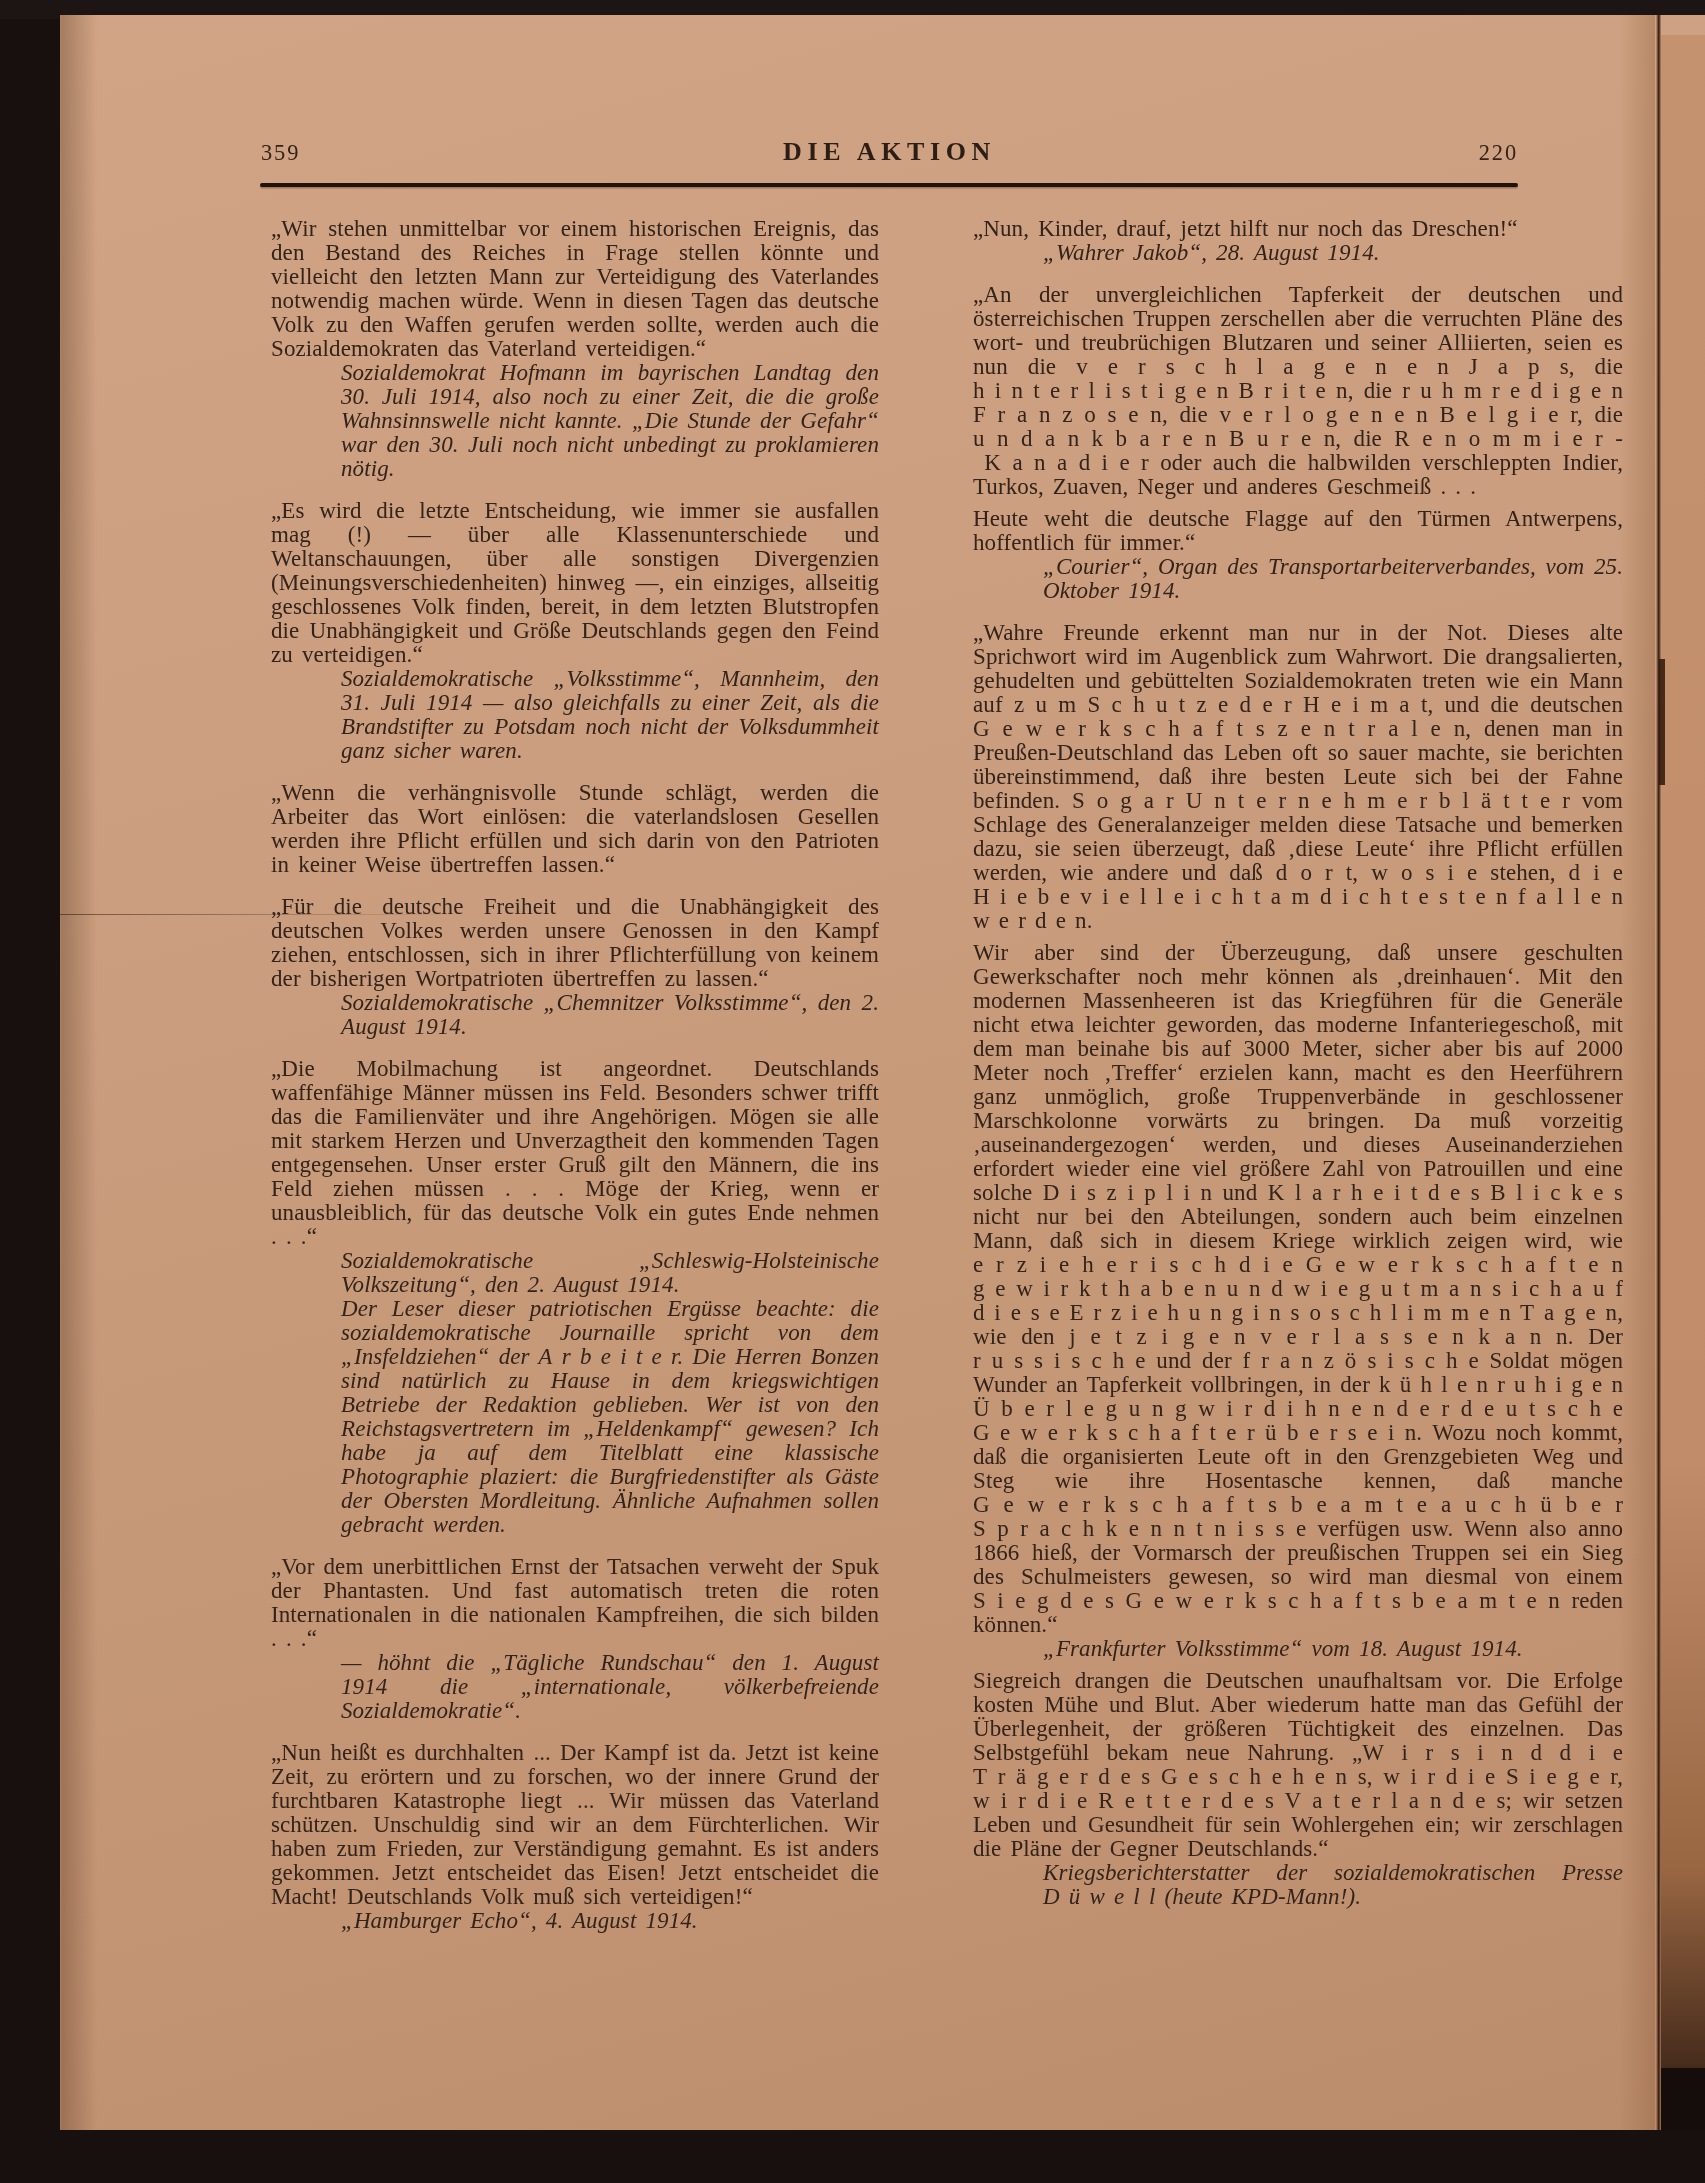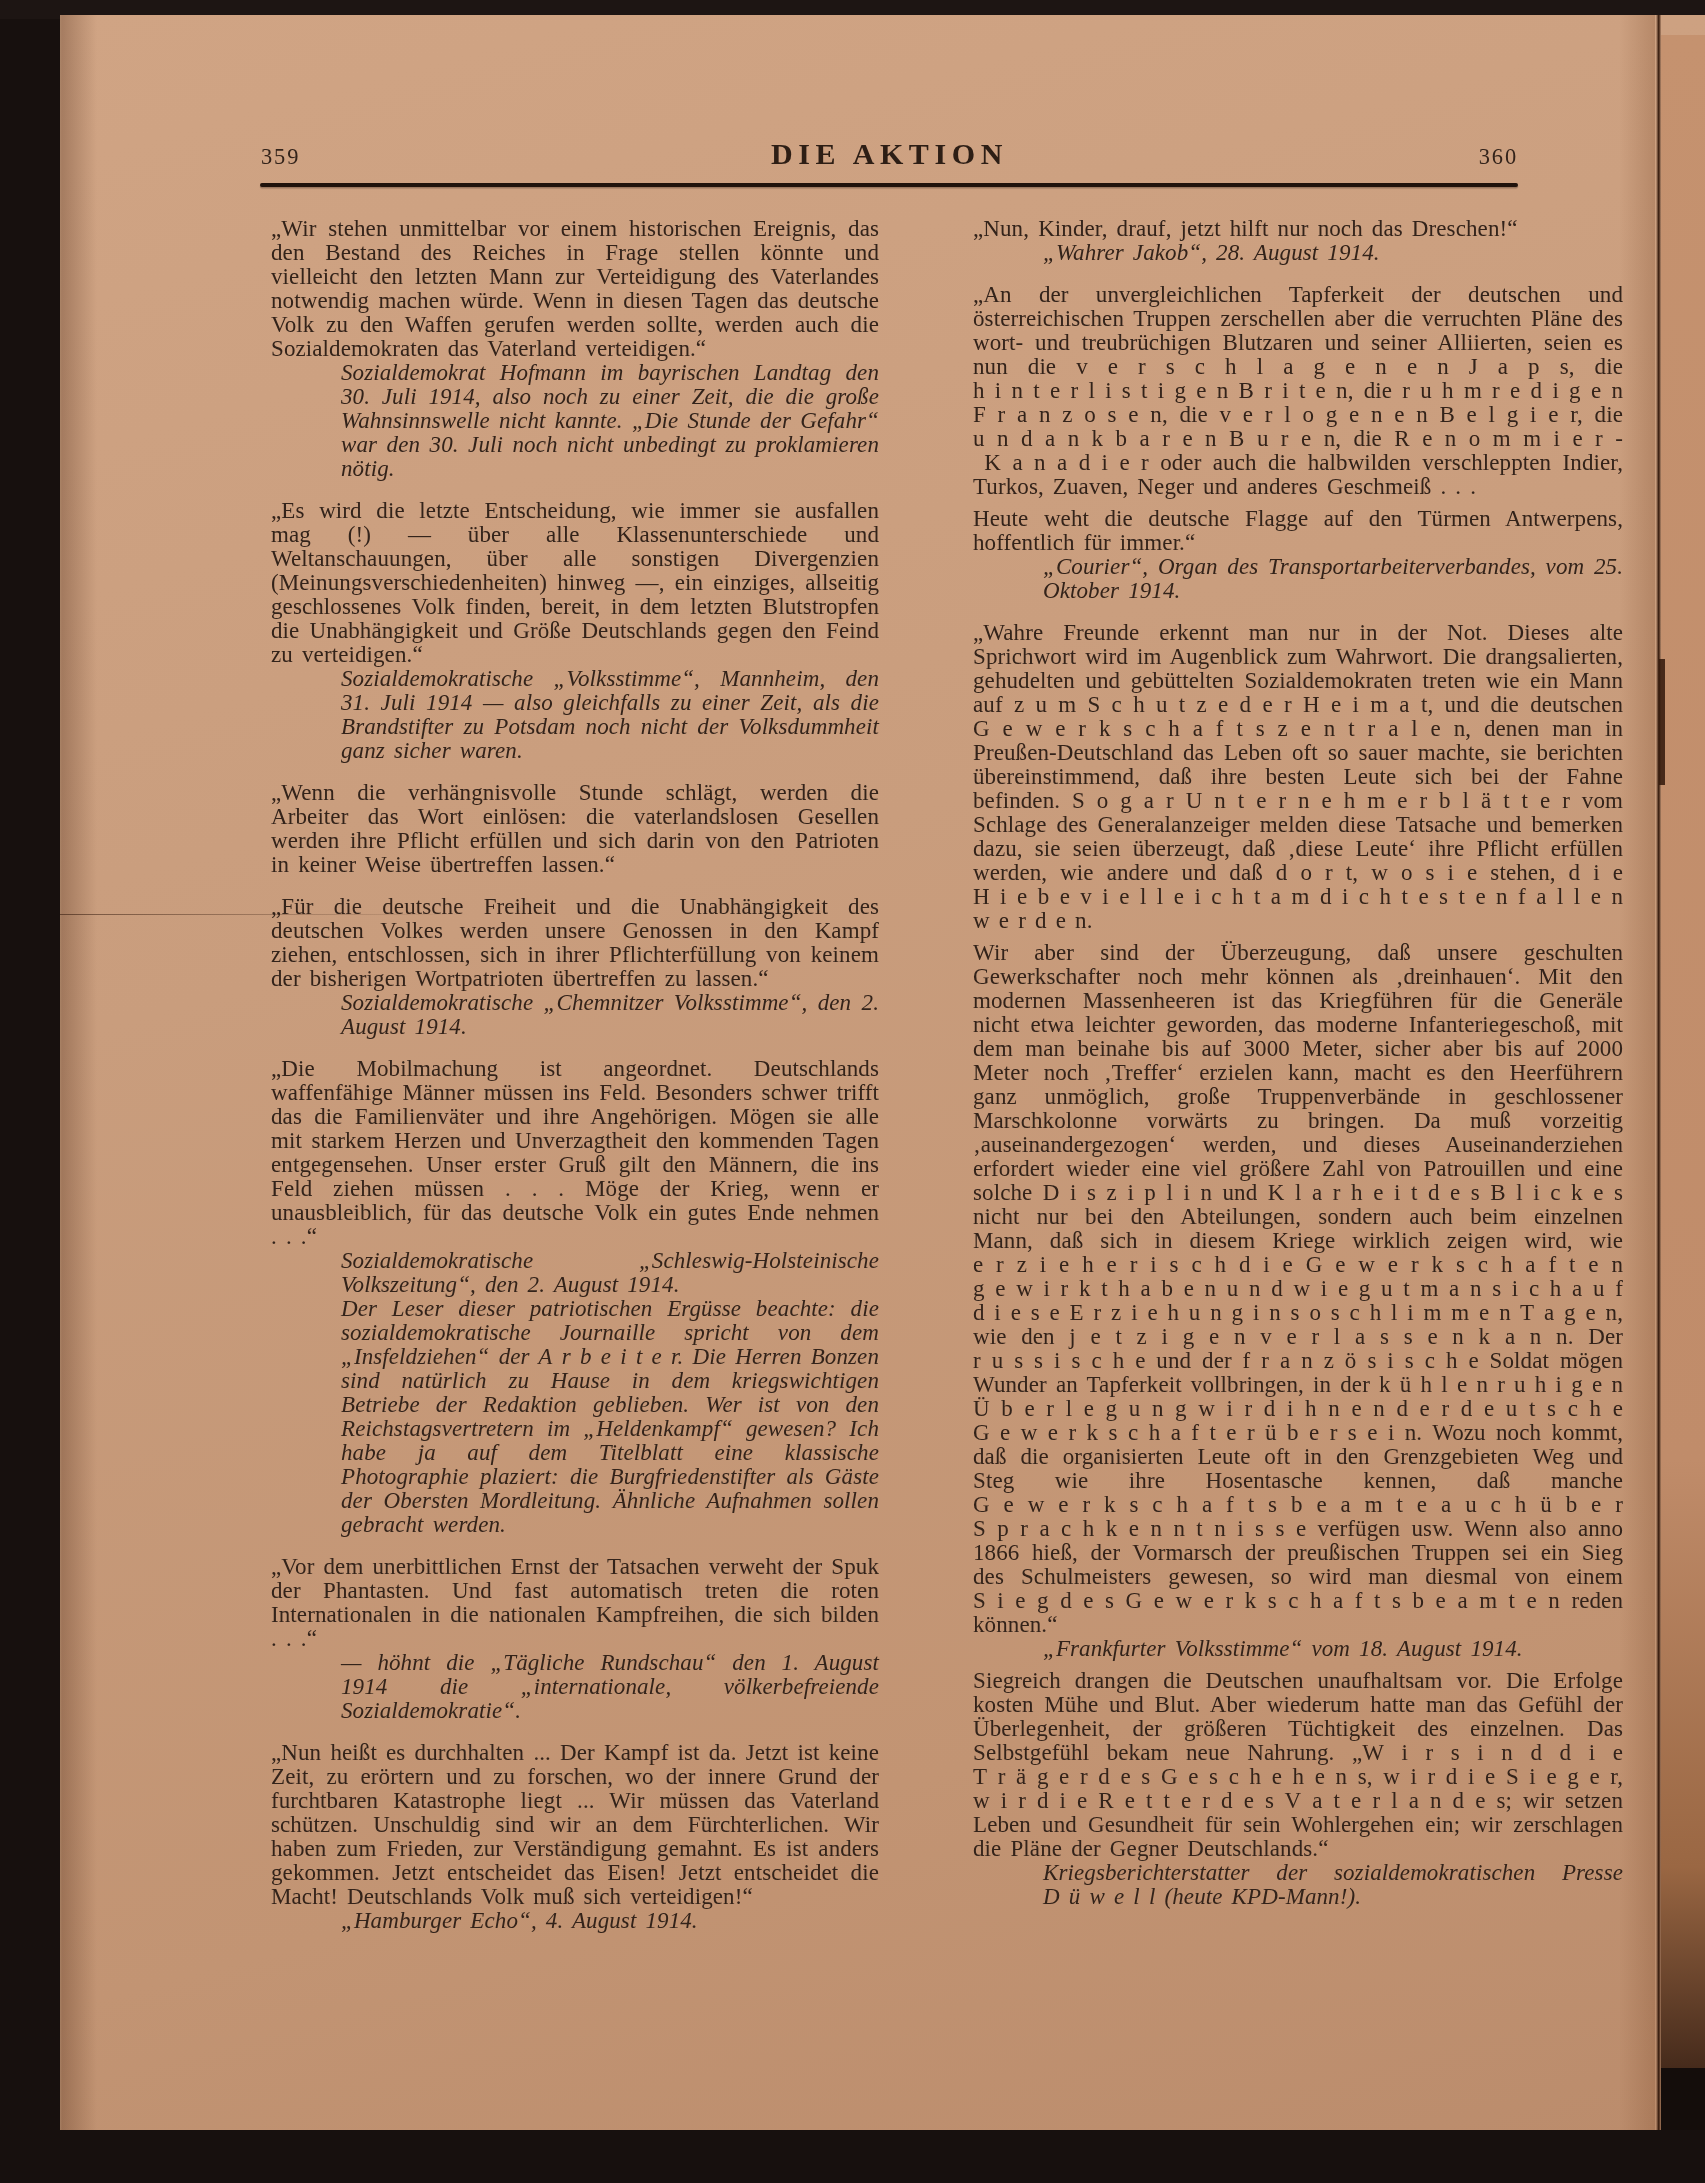--- a/index.html
+++ b/index.html
@@ -23,21 +23,21 @@
   .crease-jog{position:absolute;left:1599px;top:644px;width:6px;height:126px;background:#31170a;opacity:.85;}
   .edge-strip{position:absolute;left:1601px;top:19.6px;width:45px;height:2035px;
     background:linear-gradient(180deg,#c5926f 0%,#c08c6a 70%,#9a6743 90%,#452a1b 100%);}
   .edge-strip-bottom{position:absolute;left:1601px;top:2053px;width:45px;height:62px;background:#140d0b;}
   .paper-crack{position:absolute;left:0;top:899px;width:411px;height:1.4px;
     background:linear-gradient(90deg,rgba(45,20,8,.55),rgba(45,20,8,0));}
 
   .header-row{position:absolute;left:201px;top:122px;width:1257px;
     display:flex;justify-content:space-between;align-items:baseline;color:#33231a;}
   .page-num{font-size:22.4px;letter-spacing:1.9px;}
-  .journal-title{font-size:30px;font-weight:700;letter-spacing:5.6px;color:#2d1e15;}
+  .journal-title{font-size:26px;font-weight:700;letter-spacing:5.6px;color:#2d1e15;}
   .header-rule{position:absolute;left:200px;top:168px;width:1258px;height:4.2px;
     background:#20130c;border-radius:1.9px;box-shadow:0 1.4px 0.9px rgba(32,19,12,.30);}
 
   .col{position:absolute;top:202px;font-size:23px;line-height:24px;color:#33231a;
     text-align:justify;word-spacing:.14em;letter-spacing:0.1px;hyphens:none;}
   .col-left{left:211px;width:608px;}
   .col-right{left:913px;width:650px;}
   .col p{margin:0;}
   .col p.quote{margin-top:18px;}
   .col p:first-child{margin-top:0;}
@@ -54,21 +54,21 @@
   <div class="paper-crack"></div>
   <div class="crease-shade"></div>
   <div class="edge-strip"></div>
   <div class="edge-strip-bottom"></div>
   <div class="crease"></div>
   <div class="crease-jog"></div>
 
   <div class="header-row">
     <span class="page-num">359</span>
     <span class="journal-title">DIE AKTION</span>
-    <span class="page-num">360</span>
+    <span class="page-num">220</span>
   </div>
   <div class="header-rule"></div>
 
   <div class="col col-left">
     <p class="quote">„Wir stehen unmittelbar vor einem historischen Ereignis, das den Bestand des Reiches in Frage stellen könnte und vielleicht den letzten Mann zur Verteidigung des Vaterlandes notwendig machen würde. Wenn in diesen Tagen das deutsche Volk zu den Waffen gerufen werden sollte, werden auch die Sozialdemokraten das Vaterland verteidigen.“</p>
     <p class="attr">Sozialdemokrat Hofmann im bayrischen Landtag den 30. Juli 1914, also noch zu einer Zeit, die die große Wahnsinnswelle nicht kannte. „Die Stunde der Gefahr“ war den 30. Juli noch nicht unbedingt zu proklamieren nötig.</p>
     <p class="quote">„Es wird die letzte Entscheidung, wie immer sie ausfallen mag (!) — über alle Klassenunterschiede und Weltanschauungen, über alle sonstigen Divergenzien (Meinungsverschiedenheiten) hinweg —, ein einziges, allseitig geschlossenes Volk finden, bereit, in dem letzten Blutstropfen die Unabhängigkeit und Größe Deutschlands gegen den Feind zu verteidigen.“</p>
     <p class="attr">Sozialdemokratische „Volksstimme“, Mannheim, den 31. Juli 1914 — also gleichfalls zu einer Zeit, als die Brandstifter zu Potsdam noch nicht der Volksdummheit ganz sicher waren.</p>
     <p class="quote">„Wenn die verhängnisvolle Stunde schlägt, werden die Arbeiter das Wort einlösen: die vaterlandslosen Gesellen werden ihre Pflicht erfüllen und sich darin von den Patrioten in keiner Weise übertreffen lassen.“</p>
     <p class="quote">„Für die deutsche Freiheit und die Unabhängigkeit des deutschen Volkes werden unsere Genossen in den Kampf ziehen, entschlossen, sich in ihrer Pflichterfüllung von keinem der bisherigen Wortpatrioten übertreffen zu lassen.“</p>

